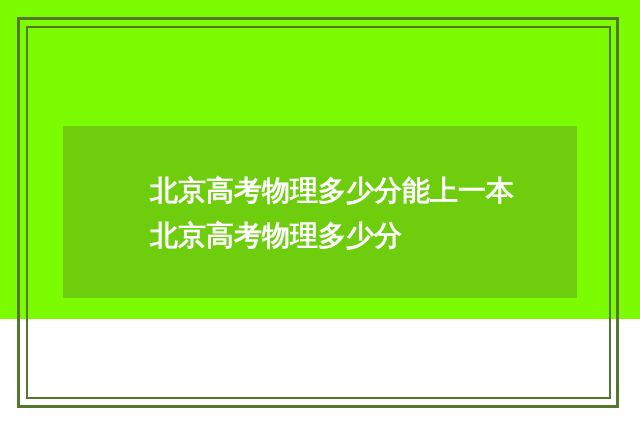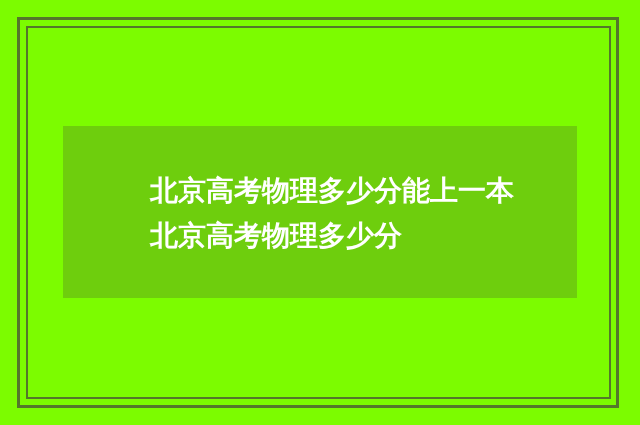--- a/index.html
+++ b/index.html
@@ -8,21 +8,21 @@
   }
   body {
     width: 640px;
     height: 425px;
     overflow: hidden;
     font-family: "DejaVu Sans", "Liberation Sans", sans-serif;
   }
   #canvas {
     position: relative;
     width: 640px;
-    height: 425px;
+    height: 319px;
     background: #7CFC00;
     box-sizing: border-box;
   }
   
   #frame-outer {
     position: absolute;
     left: 17px;
     top: 17px;
     width: 602px;
     height: 391px;

